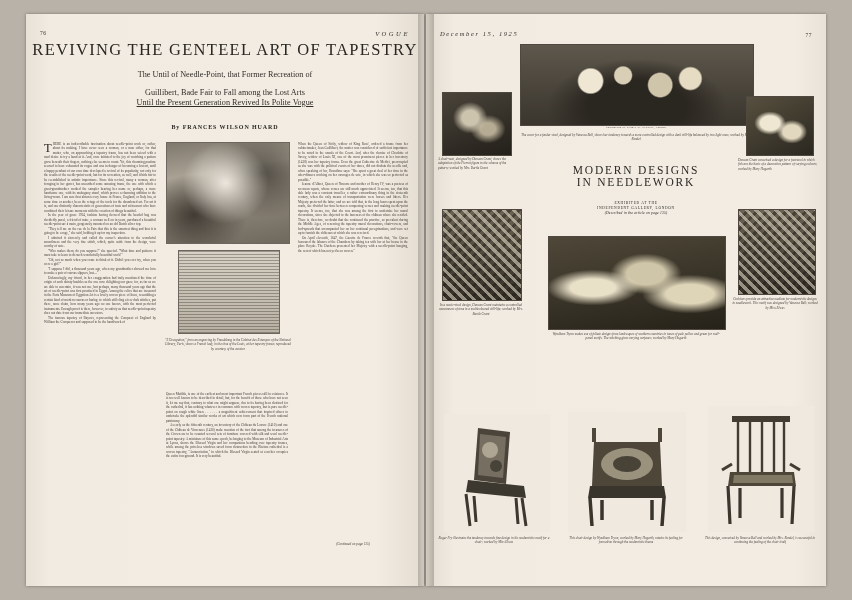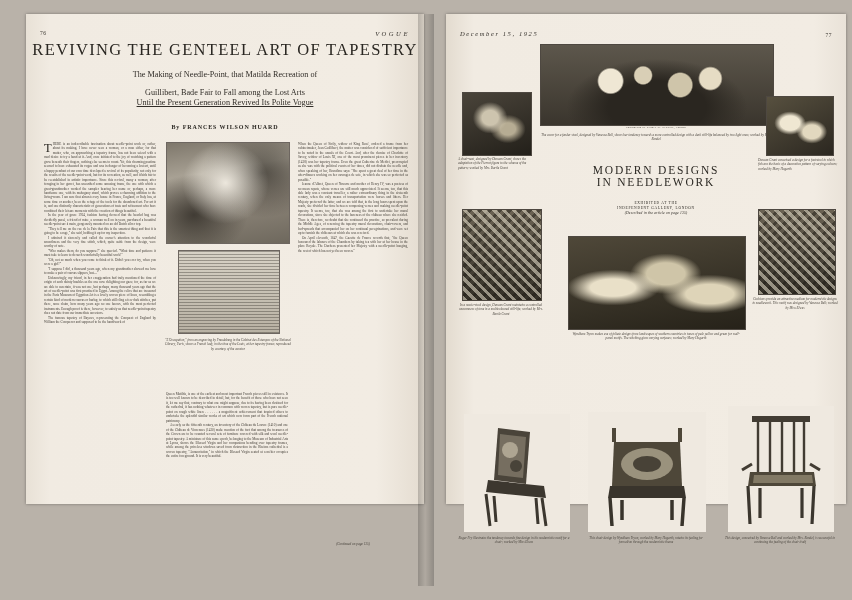--- a/index.html
+++ b/index.html
@@ -4,25 +4,25 @@
 <style>
   html,body{margin:0;padding:0;}
   body{
     width:852px;height:600px;overflow:hidden;
     background:#b9b2a9;
     font-family:"Liberation Serif", serif;
   }
   .spread{position:relative;width:852px;height:600px;background:#b9b2a9;}
 
   
-  .page{position:absolute;top:14px;height:490px;background:#efe9e0;}
+  .page{position:absolute;top:14px;height:572px;background:#efe9e0;}
   .page.left{left:26px;width:398px;
     background:linear-gradient(to right,#e8e1d6 0%,#f1ebe2 6%,#f2ece3 88%,#e4dcd0 100%);
     box-shadow:0 0 3px rgba(0,0,0,.35);}
-  .page.right{left:446px;width:400px;
+  .page.right{left:426px;width:400px;
     background:linear-gradient(to right,#e3dbcf 0%,#f1ebe2 7%,#f2ece3 92%,#e9e2d8 100%);
     box-shadow:0 0 3px rgba(0,0,0,.35);}
   .gutter{position:absolute;left:418px;top:14px;width:16px;height:572px;
     background:linear-gradient(to right,rgba(0,0,0,.20),rgba(0,0,0,.05) 45%,rgba(0,0,0,.22));}
 
   
   .folio{position:absolute;font-size:5.5px;letter-spacing:.5px;color:#3b3731;}
   .rh-vogue{position:absolute;font-size:6.5px;letter-spacing:2.6px;font-style:italic;color:#332f2a;}
   .rh-date{position:absolute;font-size:6.5px;letter-spacing:1.6px;font-style:italic;color:#332f2a;}
 
@@ -104,21 +104,21 @@
 
 <div class="spread">
 
   <div class="page left">
 
     <div class="folio" style="left:14px;top:16px;">76</div>
     <div class="rh-vogue" style="right:14px;top:16px;">VOGUE</div>
 
     <div class="headline" style="left:2px;top:26px;width:394px;">REVIVING  THE  GENTEEL  ART  OF  TAPESTRY</div>
 
-    <div class="deck" style="left:25px;top:52px;width:348px;">The Making of Needle-Point, that Matilda Recreation of</div>
+    <div class="deck" style="left:25px;top:52px;width:348px;">The Until of Needle-Point, that Former Recreation of</div>
     <div class="deck" style="left:25px;top:70px;width:348px;">Guillibert, Bade Fair to Fall among the Lost Arts</div>
     <div class="deck" style="left:25px;top:80px;width:348px;text-decoration:underline;">Until the Present Generation Revived Its Polite Vogue</div>
 
     <div class="byline" style="left:25px;top:110px;width:348px;">By FRANCES WILSON HUARD</div>
 
     <div class="col" style="left:18px;top:128px;width:112px;">
       <p class="first"><span class="dropcap">T</span><span>HERE is an indescribable fascination about needle-point work or, rather, about its making. I have never seen a woman, or a man either, for that matter, who, on approaching a tapestry frame, has not been seized with a mad desire to try a hand at it. And, once initiated to the joy of watching a pattern grow beneath their fingers, nothing else seems to count. Yet, this charming pastime seemed to have exhausted its vogue and was in danger of becoming a lost art, until a happy pendant of our own time developed a revival of its popularity, not only for the results of the needle-point work, but for its recreation, as well, and it bids fair to be reestablished in artistic importance. Since this revival, many a woman, after foraging in her garret, has unearthed some amusing frame, the one with which a great-grandmother worked the sampler bearing her name or, perhaps, a more handsome one, with its mahogany stand, which proves a charming addition to the living-room. I am sure that almost every house in France, England, or Italy has, at some time or another, been the refuge of the tools for the abandoned art. For art it is, and one distinctly characteristic of generations of taste and refinement who have combined their leisure moments with the creation of things beautiful.</span></p>
       <p>In the year of grace 1924, fashion having decreed that the beaded bag was decidedly passé, a friend of mine, a woman well on in years, purchased a beautiful needle-point sac à main, gorgeously mounted on an old Dutch silver top.</p>
       <p>"They tell me on the rue de la Paix that this is the smartest thing and that it is going to be a rage," she said, holding it up for my inspection.</p>
       <p>I admired it sincerely and called the owner's attention to the wonderful smoothness and the very fine stitch, which, quite aside from the design, were worthy of note.</p>

